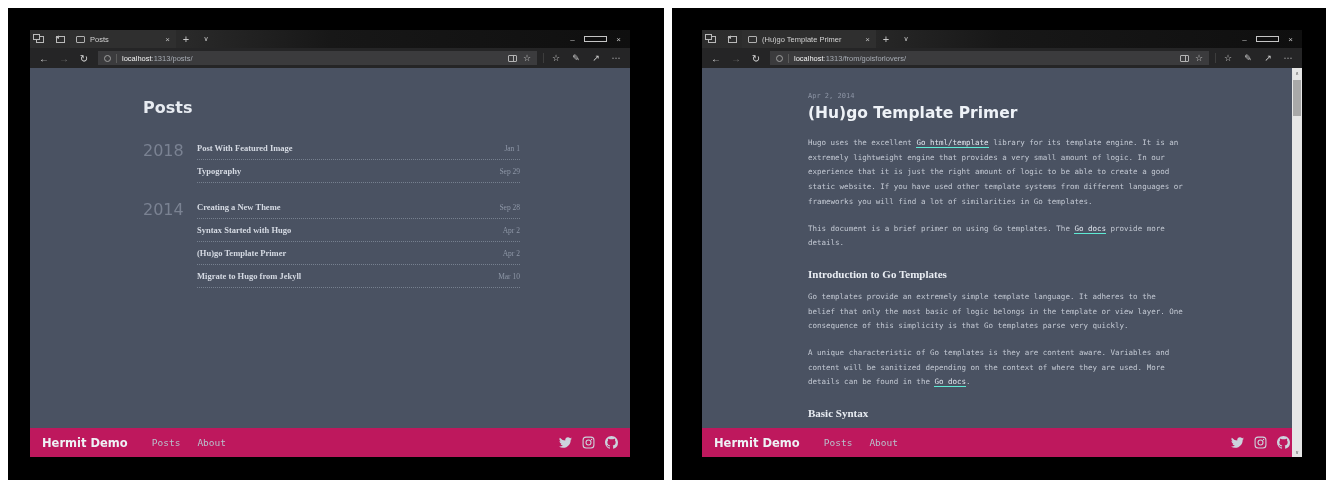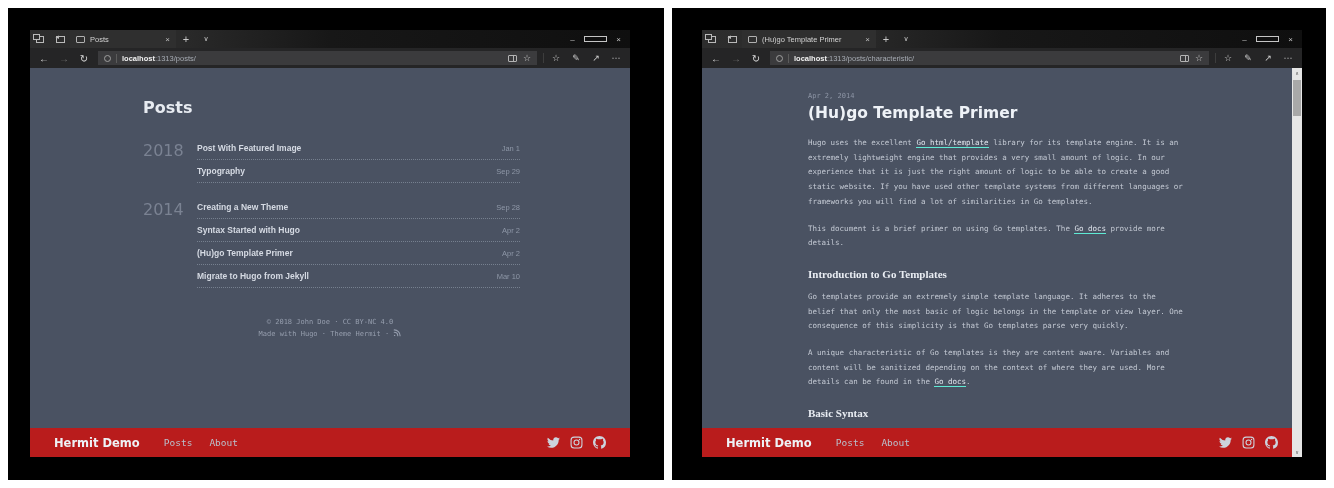--- a/index.html
+++ b/index.html
@@ -46,60 +46,60 @@
   
   .toolbar { height:20px; flex:0 0 20px; display:flex; align-items:center;
              background:#252526; padding:0 4px; }
   .nav-btn { width:20px; text-align:center; font-size:10px; color:#d8d8d8; }
   .nav-btn.dim { color:#6e6e6e; }
   .urlfield { flex:1; height:14px; margin:0 6px 0 4px; background:#3b3b3d;
               display:flex; align-items:center; padding:0 6px; }
   .info-circle { width:7px; height:7px; border:1px solid #9f9f9f; border-radius:50%; flex:0 0 auto; }
   .url-sep { width:1px; height:9px; background:#5c5c5c; margin:0 5px; }
   .url-text { flex:1; font-size:7.5px; color:#a6abb3; white-space:nowrap; overflow:hidden; }
-  .url-text b { color:#f2f2f2; font-weight:bold;text-align:right; }
+  .url-text b { color:#f2f2f2; font-weight:normal;text-align:right; }
   .readview { width:9px; height:7px; border:1px solid #b3b3b3; border-radius:1px; position:relative; margin-left:4px; }
   .readview::after { content:""; position:absolute; left:4px; top:0; bottom:0; width:1px; background:#b3b3b3; }
   .field-star { font-size:9px; color:#c9c9c9; margin-left:6px; }
   .tb-icons { display:flex; align-items:center; border-left:1px solid #3d3d3d; padding-left:2px; }
   .tb-icons span { width:20px; text-align:center; font-size:9px; color:#cfcfcf; }
 
   
   .page { position:relative; flex:1; overflow:hidden; background:#4a5262; }
 
   
   .posts-wrap { margin:30px 0 0 113px; width:377px; }
   .posts-title { font-family:"DejaVu Sans", sans-serif; font-weight:bold; font-size:16px;
                  color:#e7ebf1; margin-bottom:20px; }
   .group { display:flex; margin-bottom:13px; }
   .year { width:54px; flex:0 0 54px; font-family:"DejaVu Sans", sans-serif;
           font-size:16px; color:#7a8292; padding-top:4px; }
   .rows { flex:1; }
   .prow { height:23px; display:flex; align-items:center; justify-content:space-between;
-          border-bottom:1px dotted #76808f; font-family:Liberation Sans, sans-serif; }
+          border-bottom:1px dotted #76808f; font-family:Liberation Serif, serif; }
   .prow .pt { font-size:8.5px; font-weight:bold; color:#d5dae3; }
   .prow .pd { font-size:7.5px; color:#8e97a7; }
   .copyright { margin-top:28px; text-align:center; font-family:"DejaVu Sans Mono", monospace;
                font-size:7px; line-height:12px; color:#969eae; }
   .copyright svg { vertical-align:-1px; }
 
   
   .article { margin:0 0 0 106px; padding-top:24px; width:377px;
              font-family:"DejaVu Sans Mono", monospace; }
   .a-date { font-size:7px; color:#8d95a5; margin-bottom:4px; }
   .a-title { font-family:"DejaVu Sans", sans-serif; font-weight:bold; font-size:15.5px;
              color:#eef2f7; margin-bottom:14px; }
   .article p { font-size:7.5px; line-height:14.7px; color:#c4cad4; margin-bottom:12px; }
   .article a { color:#e2e7ef; text-decoration:none; border-bottom:1px solid #5eead4; }
   .a-h2 { font-family:Liberation Serif, serif; font-weight:bold; font-size:11px;
           color:#e9edf3; margin:17px 0 10px; }
 
   
-  .bottombar { position:absolute; left:0; right:0; bottom:0; height:29px; background:#b91c1c;
-               display:flex; align-items:center; padding:0 24px; }
+  .bottombar { position:absolute; left:0; right:0; bottom:0; height:29px; background:#be185d;
+               display:flex; align-items:center; padding:0 12px; }
   .brand { font-family:"DejaVu Sans", sans-serif; font-weight:bold; font-size:11.5px;
            color:#eef1f5; margin-right:24px; }
   .navlink { font-family:"DejaVu Sans Mono", monospace; font-size:9.5px; color:#b9c0cc;
              margin-right:17px; }
   .social { margin-left:auto; display:flex; align-items:center; gap:10px; }
   .social svg { display:block; }
 
   
   .scrollbar { position:absolute; top:0; right:0; bottom:0; width:10px; background:#e6e6e6; z-index:5; }
   .sb-arrow { position:absolute; left:0; right:0; height:10px; text-align:center;
@@ -192,31 +192,20 @@
                 <span class="pd">Apr 2</span>
               </div>
               <div class="prow">
                 <span class="pt">Migrate to Hugo from Jekyll</span>
                 <span class="pd">Mar 10</span>
               </div>
             </div>
           </div>
         </div>
 
-        <div class="copyright">
-          <div>© 2018 John Doe · CC BY-NC 4.0</div>
-          <div>
-            <span>Made with Hugo · Theme Hermit ·</span>
-            <svg width="8" height="8" viewBox="0 0 16 16" fill="none" stroke="#969eae" stroke-width="2.2" stroke-linecap="round">
-              <path d="M2.5 6.5 a7 7 0 0 1 7 7"></path>
-                <path d="M2.5 1.8 a11.7 11.7 0 0 1 11.7 11.7"></path>
-                <circle cx="3.2" cy="12.8" r="1.4" fill="#969eae" stroke="none"></circle>
-            </svg>
-          </div>
-        </div>
 
         <div class="bottombar">
           <span class="brand">Hermit Demo</span>
           <span class="navlink">Posts</span>
           <span class="navlink">About</span>
           <span class="social">
             <svg width="13" height="13" viewBox="0 0 24 24" fill="#ccd3dd">
                 <path d="M23.9 4.6c-.9.4-1.8.7-2.8.8a4.9 4.9 0 0 0 2.1-2.7c-.9.6-2 1-3.1 1.2a4.9 4.9 0 0 0-8.4 4.5A14 14 0 0 1 1.6 3.2a4.9 4.9 0 0 0 1.5 6.5c-.8 0-1.6-.2-2.2-.6v.1c0 2.4 1.7 4.4 3.9 4.8a5 5 0 0 1-2.2.1 4.9 4.9 0 0 0 4.6 3.4A9.9 9.9 0 0 1 0 19.5 14 14 0 0 0 7.6 21.7c9 0 14-7.5 14-14v-.6c1-.7 1.8-1.6 2.3-2.5z"></path>
               </svg>
             <svg width="13" height="13" viewBox="0 0 24 24" fill="none" stroke="#ccd3dd" stroke-width="2">
@@ -261,21 +250,21 @@
         </div>
       </div>
 
       <div class="toolbar">
         <span class="nav-btn">←</span>
         <span class="nav-btn dim">→</span>
         <span class="nav-btn">↻</span>
         <div class="urlfield">
           <span class="info-circle"></span>
           <span class="url-sep"></span>
-          <span class="url-text"><b>localhost</b><span>:1313/posts/characteristic/</span></span>
+          <span class="url-text"><b>localhost</b><span>:1313/from/goisforlovers/</span></span>
           <span class="readview"></span>
           <span class="field-star">☆</span>
         </div>
         <div class="tb-icons">
           <span>☆</span>
           <span>✎</span>
           <span>↗</span>
           <span>⋯</span>
         </div>
       </div>

